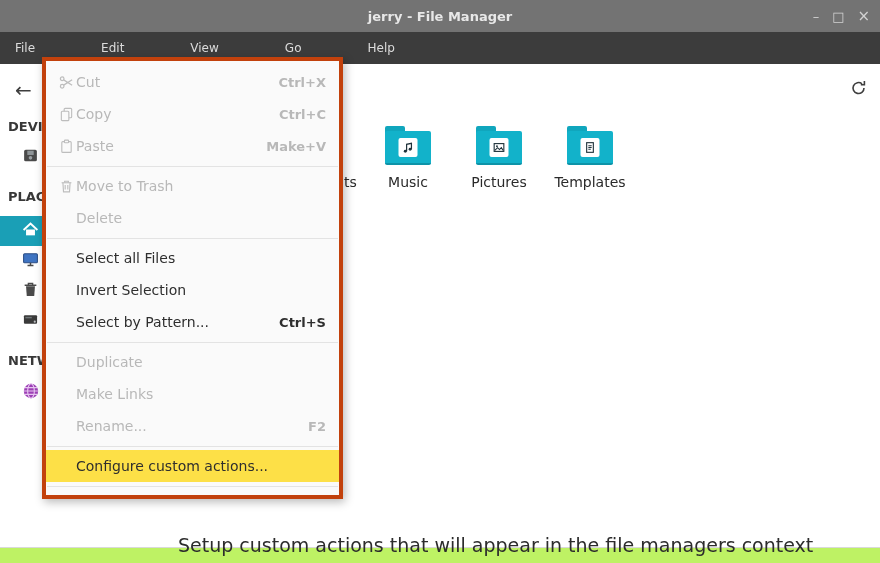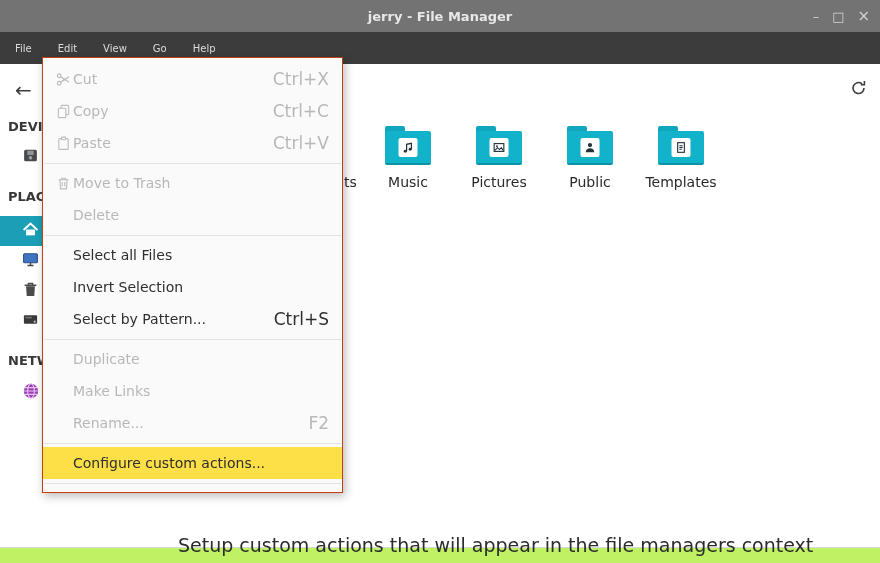--- a/index.html
+++ b/index.html
@@ -6,21 +6,21 @@
   html,body { width:880px; height:563px; }
   body { font-family:"DejaVu Sans","Liberation Sans",sans-serif; background:#fff; overflow:hidden; }
   .window { position:relative; width:880px; height:563px; background:#fff; overflow:hidden; }
 
   
   .titlebar { height:32px; background:#737373; color:#e8e8e8; display:flex; align-items:center; justify-content:center; position:relative; font-size:13px; font-weight:bold; }
   .win-controls { position:absolute; right:10px; top:0; height:100%; display:flex; gap:13px; align-items:center; color:#d2d2d2; font-size:13px; font-weight:normal; }
   .win-controls span { cursor:default; line-height:1; }
 
   
-  .menubar { height:32px; background:#3c3c3c; color:#dcdcdc; display:flex; align-items:center; font-size:10px; padding-left:2px; }
+  .menubar { height:32px; background:#3c3c3c; color:#dcdcdc; display:flex; align-items:center; font-size:12px; padding-left:2px;gap:40px; }
   .menubar .mb-item { padding:4px 13px; }
 
   
   .toolbar { height:52px; background:#fff; border-bottom:1px solid #ededed; position:relative; }
   .tb-back { position:absolute; left:15px; top:50%; transform:translateY(-50%); font-size:20px; color:#3e3e3e; line-height:1; }
   .tb-reload { position:absolute; right:13px; top:50%; transform:translateY(-50%); }
 
   
   .content { position:absolute; top:108px; left:0; right:0; bottom:23px; background:#fff; }
 
@@ -35,25 +35,25 @@
   
   .files { position:absolute; left:272px; top:18px; display:flex; gap:1px; }
   .file { width:90px; text-align:center; }
   .folder { position:relative; width:46px; height:39px; margin:0 auto; }
   .folder .tab { position:absolute; top:0; left:0; width:20px; height:7px; background:#10a6bd; border-radius:2px 2px 0 0; }
   .folder .body { position:absolute; top:5px; left:0; width:46px; height:34px; background:#12b2ca; border-radius:2px; border-bottom:2px solid #0d93a8; }
   .folder .emblem { position:absolute; top:12px; left:50%; transform:translateX(-50%); width:19px; height:19px; background:#fff; border-radius:2px; display:flex; align-items:center; justify-content:center; }
   .file .fname { margin-top:9px; font-size:14px; color:#2a2a2a; }
 
   
-  .menu { position:absolute; left:42px; top:57px; width:301px; background:#fafafa; border:1px solid #c2410c; box-shadow:2px 3px 9px rgba(0,0,0,0.28); padding:5px 0; z-index:10; }
+  .menu { position:absolute; left:42px; top:57px; width:301px; background:#fafafa; border:4px solid #c2410c; box-shadow:2px 3px 9px rgba(0,0,0,0.28); padding:5px 0; z-index:10; }
   .mi { height:32px; display:flex; align-items:center; padding:0 13px 0 10px; font-size:14px; color:#2e2e2e; }
   .mi .mi-icon { width:20px; display:flex; align-items:center; justify-content:center; flex:0 0 20px; }
   .mi .mi-label { padding-left:0; }
-  .mi .mi-shortcut { margin-left:auto; font-size:17px; }
+  .mi .mi-shortcut { margin-left:auto; font-size:13px;font-weight:bold; }
   .mi.disabled { color:#b8b8b8; }
   .mi.hover { background:#fde047; }
   .menu .sep { height:1px; background:#e3e3e3; margin:3.5px 1px; }
 
   
   .statusbar { position:absolute; left:0; right:0; bottom:0; height:16px; background:#bef264; border-top:1px solid #d9d9d9; display:flex; align-items:center; padding-left:178px; font-size:19px; color:#2c2c2c; }
 </style>
 </head>
 <body>
 
@@ -189,33 +189,20 @@
             </div>
         </div>
         <div class="fname">Pictures</div>
       </div>
       <div class="file">
         <div class="folder">
             <div class="tab"></div>
             <div class="body"></div>
           <div class="emblem">
               <svg width="13" height="13" viewBox="0 0 14 14">
-                <circle cx="7" cy="4.4" r="2.3" fill="#20333b"></circle>
-                <path d="M2.4 12c0-2.6 2.1-4.2 4.6-4.2S11.6 9.4 11.6 12z" fill="#20333b"></path>
-              </svg>
-            </div>
-        </div>
-        <div class="fname">Public</div>
-      </div>
-      <div class="file">
-        <div class="folder">
-            <div class="tab"></div>
-            <div class="body"></div>
-          <div class="emblem">
-              <svg width="13" height="13" viewBox="0 0 14 14">
                 <rect x="3.4" y="1.8" width="7.2" height="10.4" fill="none" stroke="#20333b" stroke-width="1.2"></rect>
                 <path d="M5.2 5h3.6M5.2 7h3.6M5.2 9h2.6" stroke="#20333b" stroke-width="1.1"></path>
               </svg>
             </div>
         </div>
         <div class="fname">Templates</div>
       </div>
     </div>
   </div>
 
@@ -251,21 +238,21 @@
     <div class="mi disabled">
       <span class="mi-icon">
         <svg width="15" height="15" viewBox="0 0 16 16">
             <g fill="none" stroke="#bdbdbd" stroke-width="1.2">
               <rect x="3" y="2.8" width="10" height="11.5" rx="1"></rect>
               <rect x="5.8" y="1.2" width="4.4" height="2.8" rx="0.8" fill="#fafafa"></rect>
             </g>
           </svg>
       </span>
       <span class="mi-label">Paste</span>
-      <span class="mi-shortcut">Ctrl+V</span>
+      <span class="mi-shortcut">Make+V</span>
     </div>
 
     <div class="sep"></div>
 
     <div class="mi disabled">
       <span class="mi-icon">
         <svg width="15" height="15" viewBox="0 0 16 16">
             <g fill="none" stroke="#bdbdbd" stroke-width="1.2">
               <path d="M2.8 4h10.4"></path>
               <path d="M6 3.8V2.4h4v1.4"></path>

